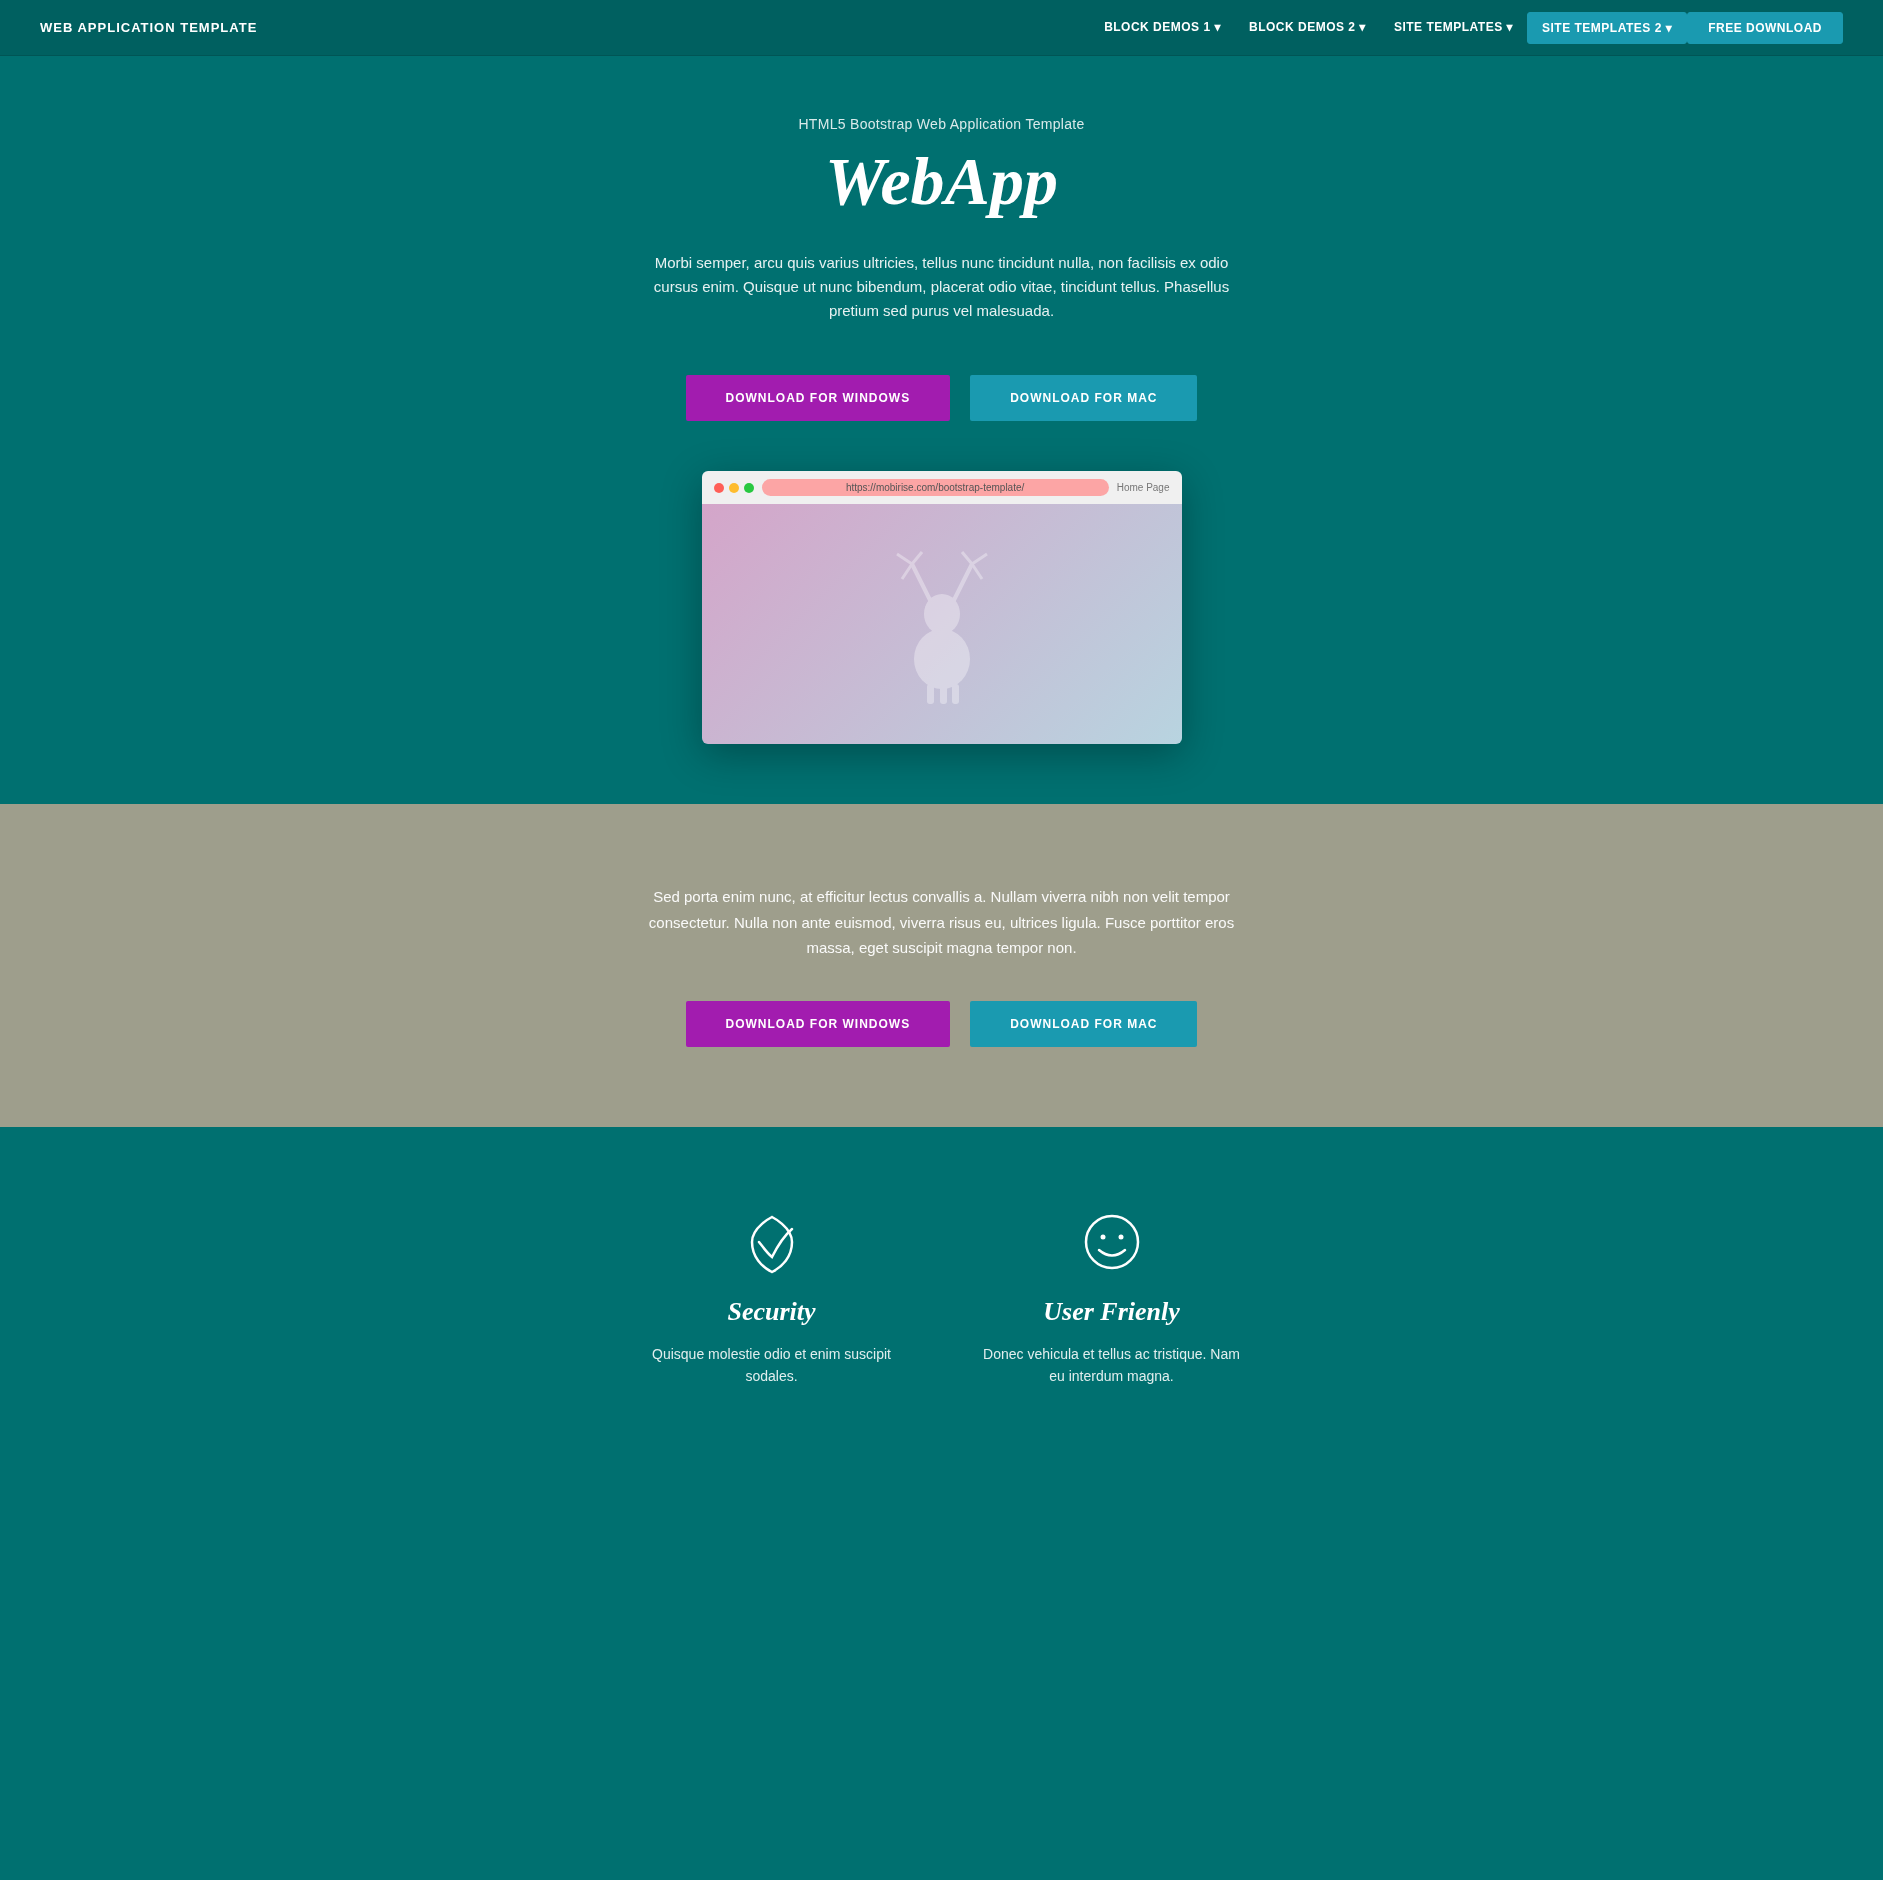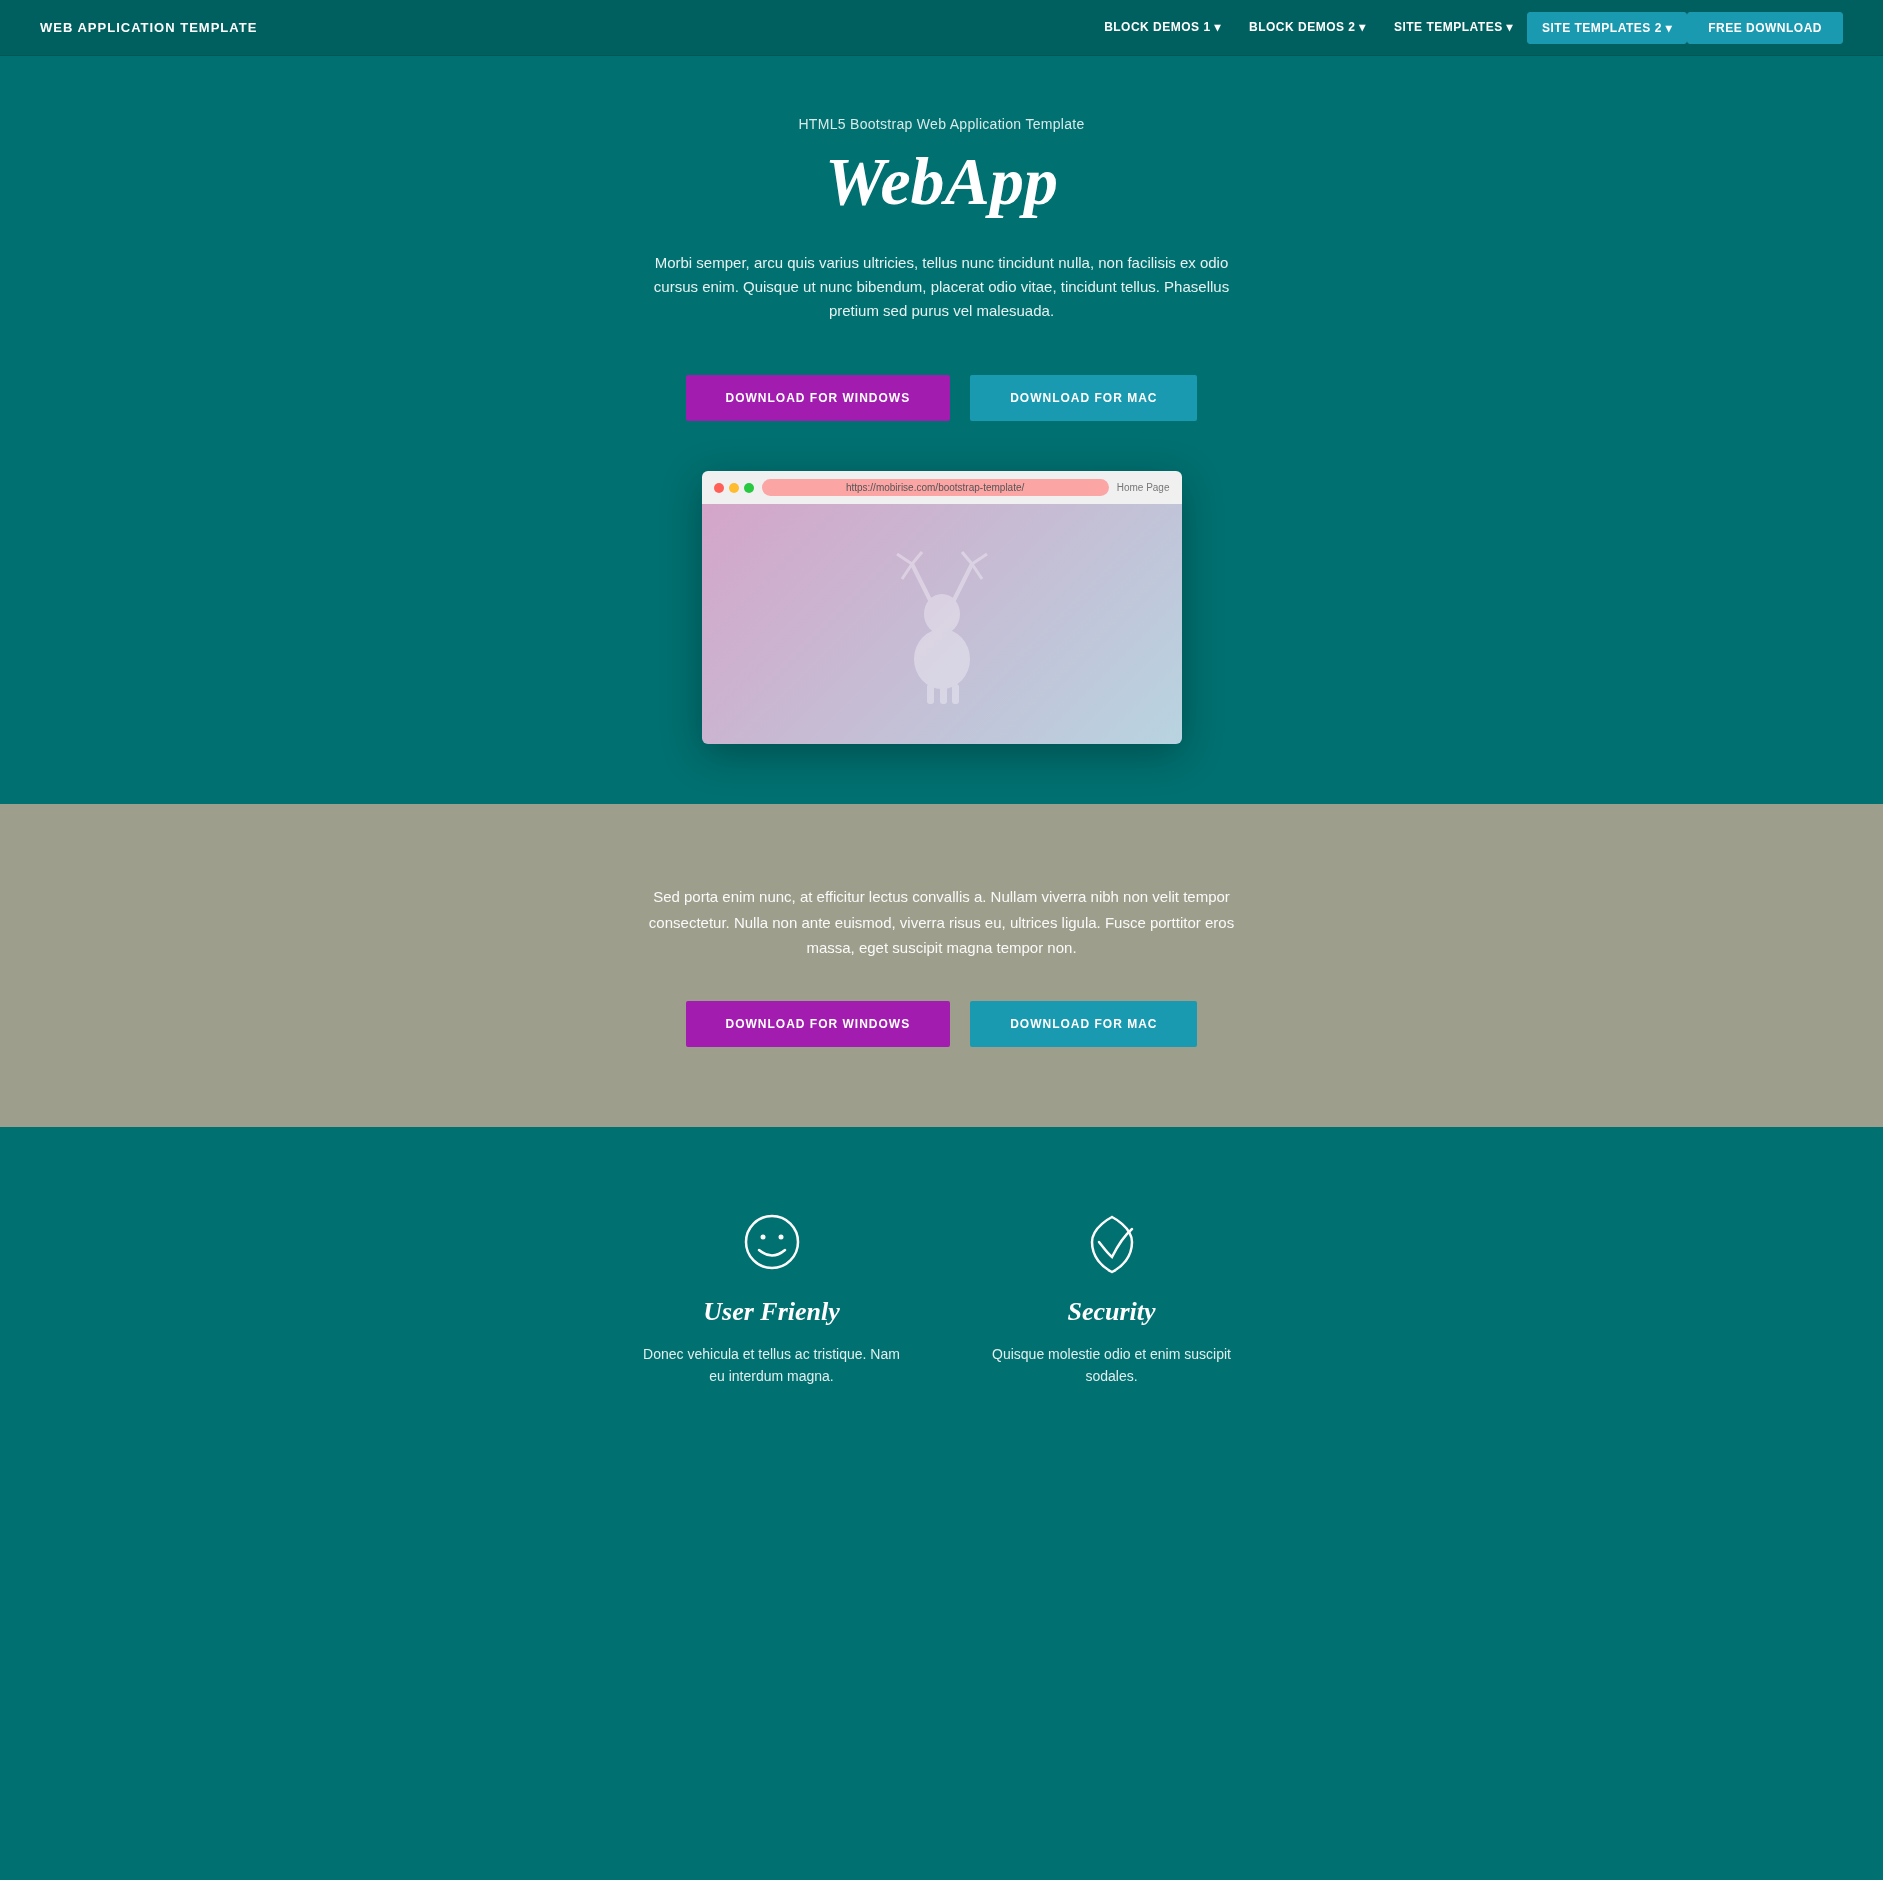--- a/index.html
+++ b/index.html
@@ -281,40 +281,40 @@
 <section class="section-gray">
   <p class="section-gray-desc">Sed porta enim nunc, at efficitur lectus convallis a. Nullam viverra nibh non velit tempor consectetur. Nulla non ante euismod, viverra risus eu, ultrices ligula. Fusce porttitor eros massa, eget suscipit magna tempor non.</p>
   <div class="section-gray-buttons">
     <button class="btn-windows">DOWNLOAD FOR WINDOWS</button>
     <button class="btn-mac">DOWNLOAD FOR MAC</button>
   </div>
 </section>
 
 <section class="section-features">
   <div class="features-grid">
+
+    <div class="feature-item">
+      <div class="feature-icon">
+        <svg width="70" height="70" viewBox="0 0 70 70" fill="none" xmlns="http://www.w3.org/2000/svg">
+          <path d="M35 10 C35 10, 55 20, 55 35 C55 50, 45 60, 35 65 C25 60, 15 50, 15 35 C15 20, 35 10, 35 10Z" stroke="white" stroke-width="2.5" fill="none"></path>
+          <path d="M22 35 C26 40, 30 46, 35 50 C40 40, 48 28, 55 22" stroke="white" stroke-width="2.5" fill="none" stroke-linecap="round"></path>
+        </svg>
+      </div>
+      <h3 class="feature-title">Security</h3>
+      <p class="feature-desc">Quisque molestie odio et enim suscipit sodales.</p>
+    </div>
 
     <div class="feature-item">
       <div class="feature-icon">
         <svg width="70" height="70" viewBox="0 0 70 70" fill="none" xmlns="http://www.w3.org/2000/svg">
           <circle cx="35" cy="35" r="26" stroke="white" stroke-width="2.5" fill="none"></circle>
           <circle cx="26" cy="30" r="2.5" fill="white"></circle>
           <circle cx="44" cy="30" r="2.5" fill="white"></circle>
           <path d="M22 43 Q35 54 48 43" stroke="white" stroke-width="2.5" fill="none" stroke-linecap="round"></path>
         </svg>
       </div>
       <h3 class="feature-title">User Frienly</h3>
       <p class="feature-desc">Donec vehicula et tellus ac tristique. Nam eu interdum magna.</p>
     </div>
 
-    <div class="feature-item">
-      <div class="feature-icon">
-        <svg width="70" height="70" viewBox="0 0 70 70" fill="none" xmlns="http://www.w3.org/2000/svg">
-          <path d="M35 10 C35 10, 55 20, 55 35 C55 50, 45 60, 35 65 C25 60, 15 50, 15 35 C15 20, 35 10, 35 10Z" stroke="white" stroke-width="2.5" fill="none"></path>
-          <path d="M22 35 C26 40, 30 46, 35 50 C40 40, 48 28, 55 22" stroke="white" stroke-width="2.5" fill="none" stroke-linecap="round"></path>
-        </svg>
-      </div>
-      <h3 class="feature-title">Security</h3>
-      <p class="feature-desc">Quisque molestie odio et enim suscipit sodales.</p>
-    </div>
-
 
   </div>
 </section>
 
 </body></html>

